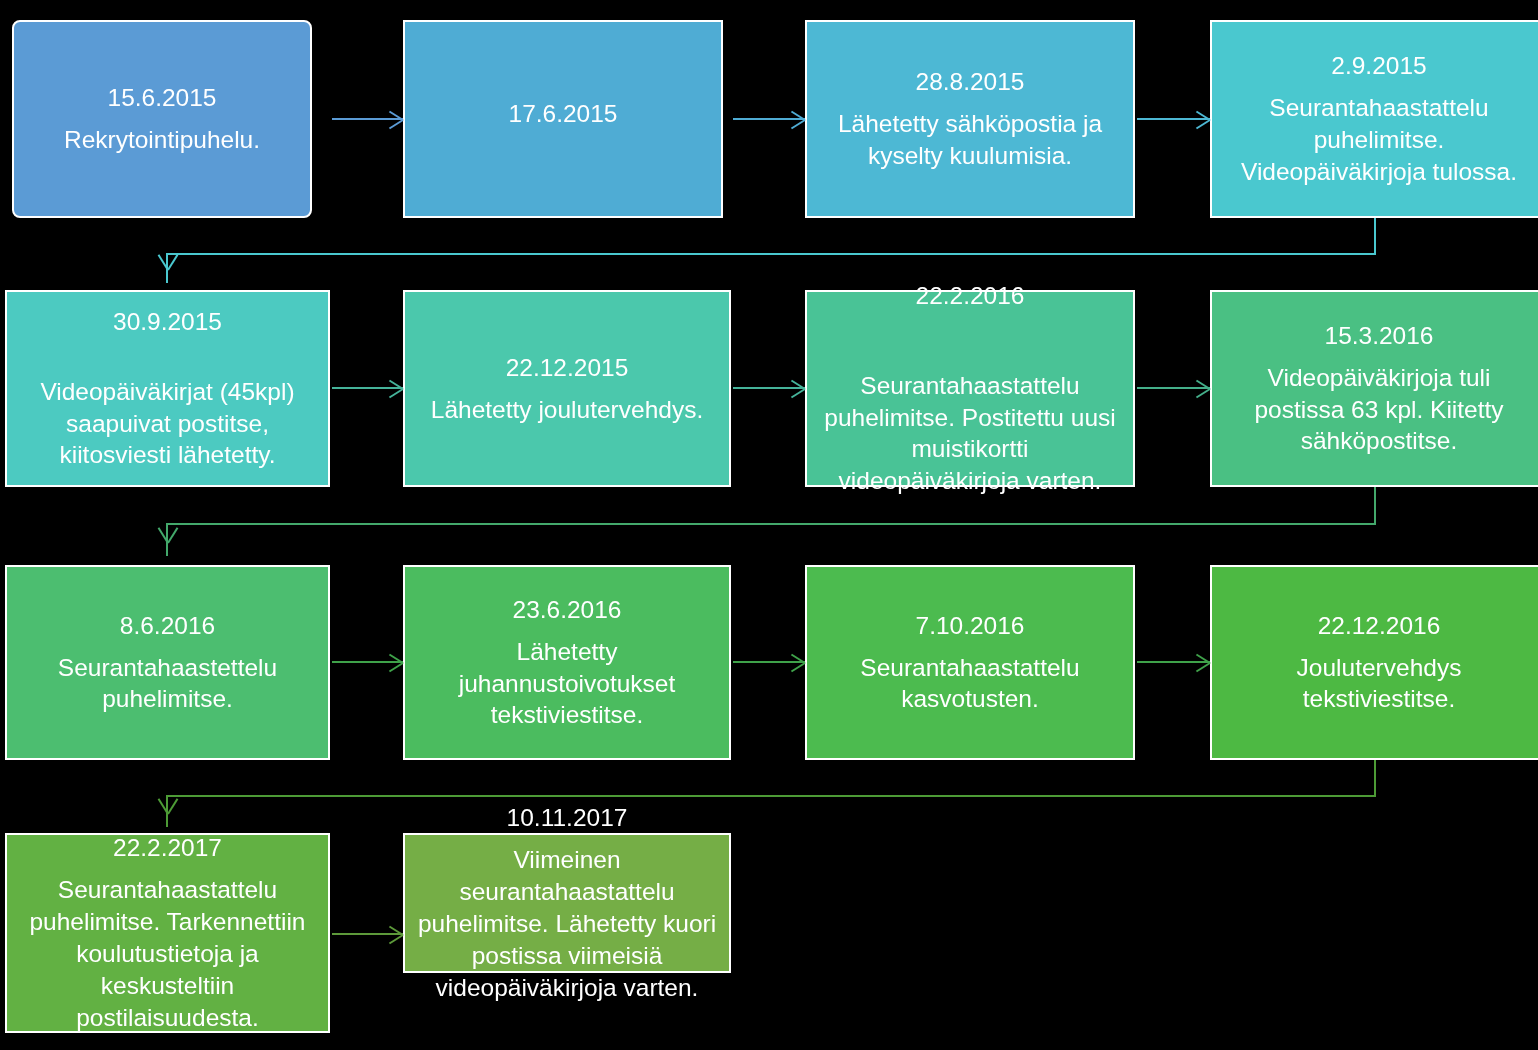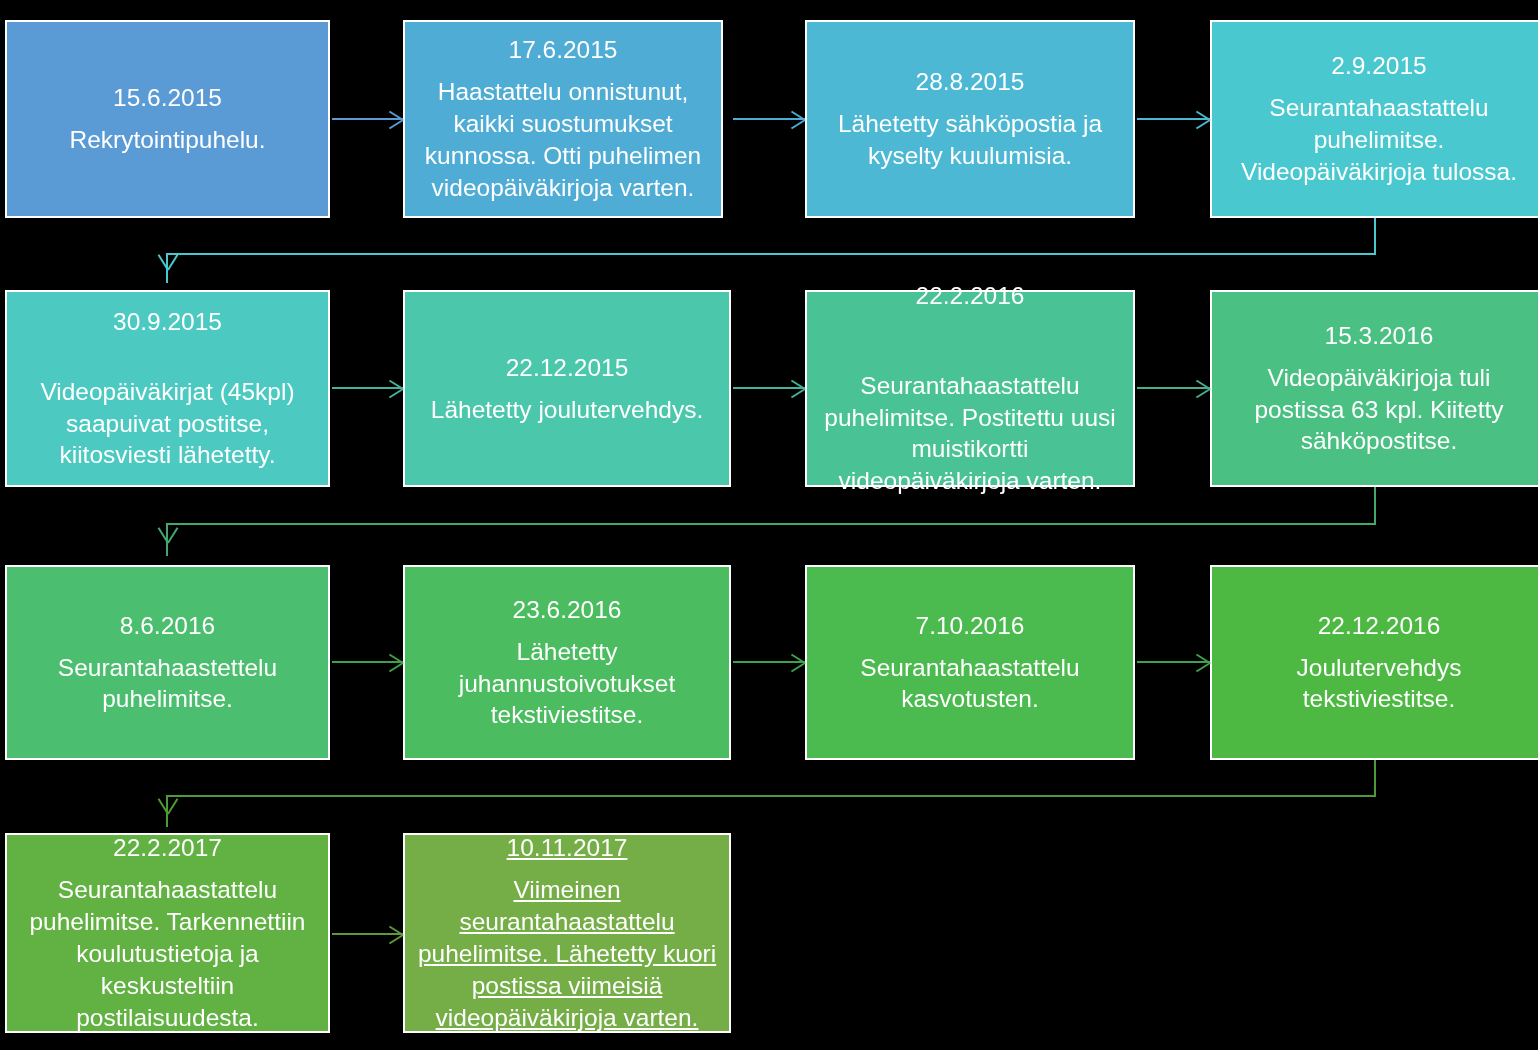--- a/index.html
+++ b/index.html
@@ -76,28 +76,27 @@
     border-left: 2px solid currentColor;
   }
   .arrow-down::before { transform: rotate(-32deg); transform-origin: center bottom; bottom: 0; left: 0; }
   .arrow-down::after  { transform: rotate(32deg);  transform-origin: center bottom; bottom: 0; left: 0; }
 </style>
 </head>
 <body>
 
 <div id="stage">
 
-  <div class="node" style="left:5px; top:20px; width:325px; height:198px; background:#5B9BD5;">
+  <div class="node" style="left:12px; top:20px; width:300px; height:198px; background:#5B9BD5;border-radius:8px;">
     <div class="date">15.6.2015</div>
     <div class="body">Rekrytointipuhelu.</div>
   </div>
 
   <div class="node" style="left:403px; top:20px; width:320px; height:198px; background:#4FACD4;">
     <div class="date">17.6.2015</div>
-    <div class="body">Haastattelu onnistunut, kaikki suostumukset kunnossa. Otti puhelimen videopäiväkirjoja varten.</div>
   </div>
 
   <div class="node" style="left:805px; top:20px; width:330px; height:198px; background:#4DB8D4;">
     <div class="date">28.8.2015</div>
     <div class="body">Lähetetty sähköpostia ja kyselty kuulumisia.</div>
   </div>
 
   <div class="node clip-right" style="left:1210px; top:20px; width:336px; height:198px; background:#4AC8CF;">
     <div class="date">2.9.2015</div>
     <div class="body">Seurantahaastattelu puhelimitse. Videopäiväkirjoja tulossa.</div>
@@ -201,21 +200,21 @@
     <div class="hline" style="position:absolute; left:166px; top:795px; width:1210px; border-color:#4D9B36;"></div>
     <div class="vline" style="position:absolute; left:166px; top:795px; height:32px; border-color:#4D9B36;"></div>
     <div class="arrow-down" style="left:167px; top:814px; color:#4D9B36;"></div>
   </div>
 
   <div class="node" style="left:5px; top:833px; width:325px; height:200px; background:#62B143;">
     <div class="date">22.2.2017</div>
     <div class="body">Seurantahaastattelu puhelimitse. Tarkennettiin koulutustietoja ja keskusteltiin postilaisuudesta.</div>
   </div>
 
-  <div class="node" style="left:403px; top:833px; width:328px; height:200px; background:#75AE46;text-decoration:underline;">
+  <div class="node" style="left:403px; top:833px; width:328px; height:140px; background:#75AE46;">
     <div class="date">10.11.2017</div>
     <div class="body">Viimeinen seurantahaastattelu puhelimitse. Lähetetty kuori postissa viimeisiä videopäiväkirjoja varten.</div>
   </div>
 
   <div class="conn" style="left:332px; top:933px; width:71px; color:#5D9A3A;">
     <div class="hline" style="width:100%; border-color:#5D9A3A;"></div>
     <div class="arrow-right" style="left:71px; top:1px; color:#5D9A3A;"></div>
   </div>
 
 </div>

